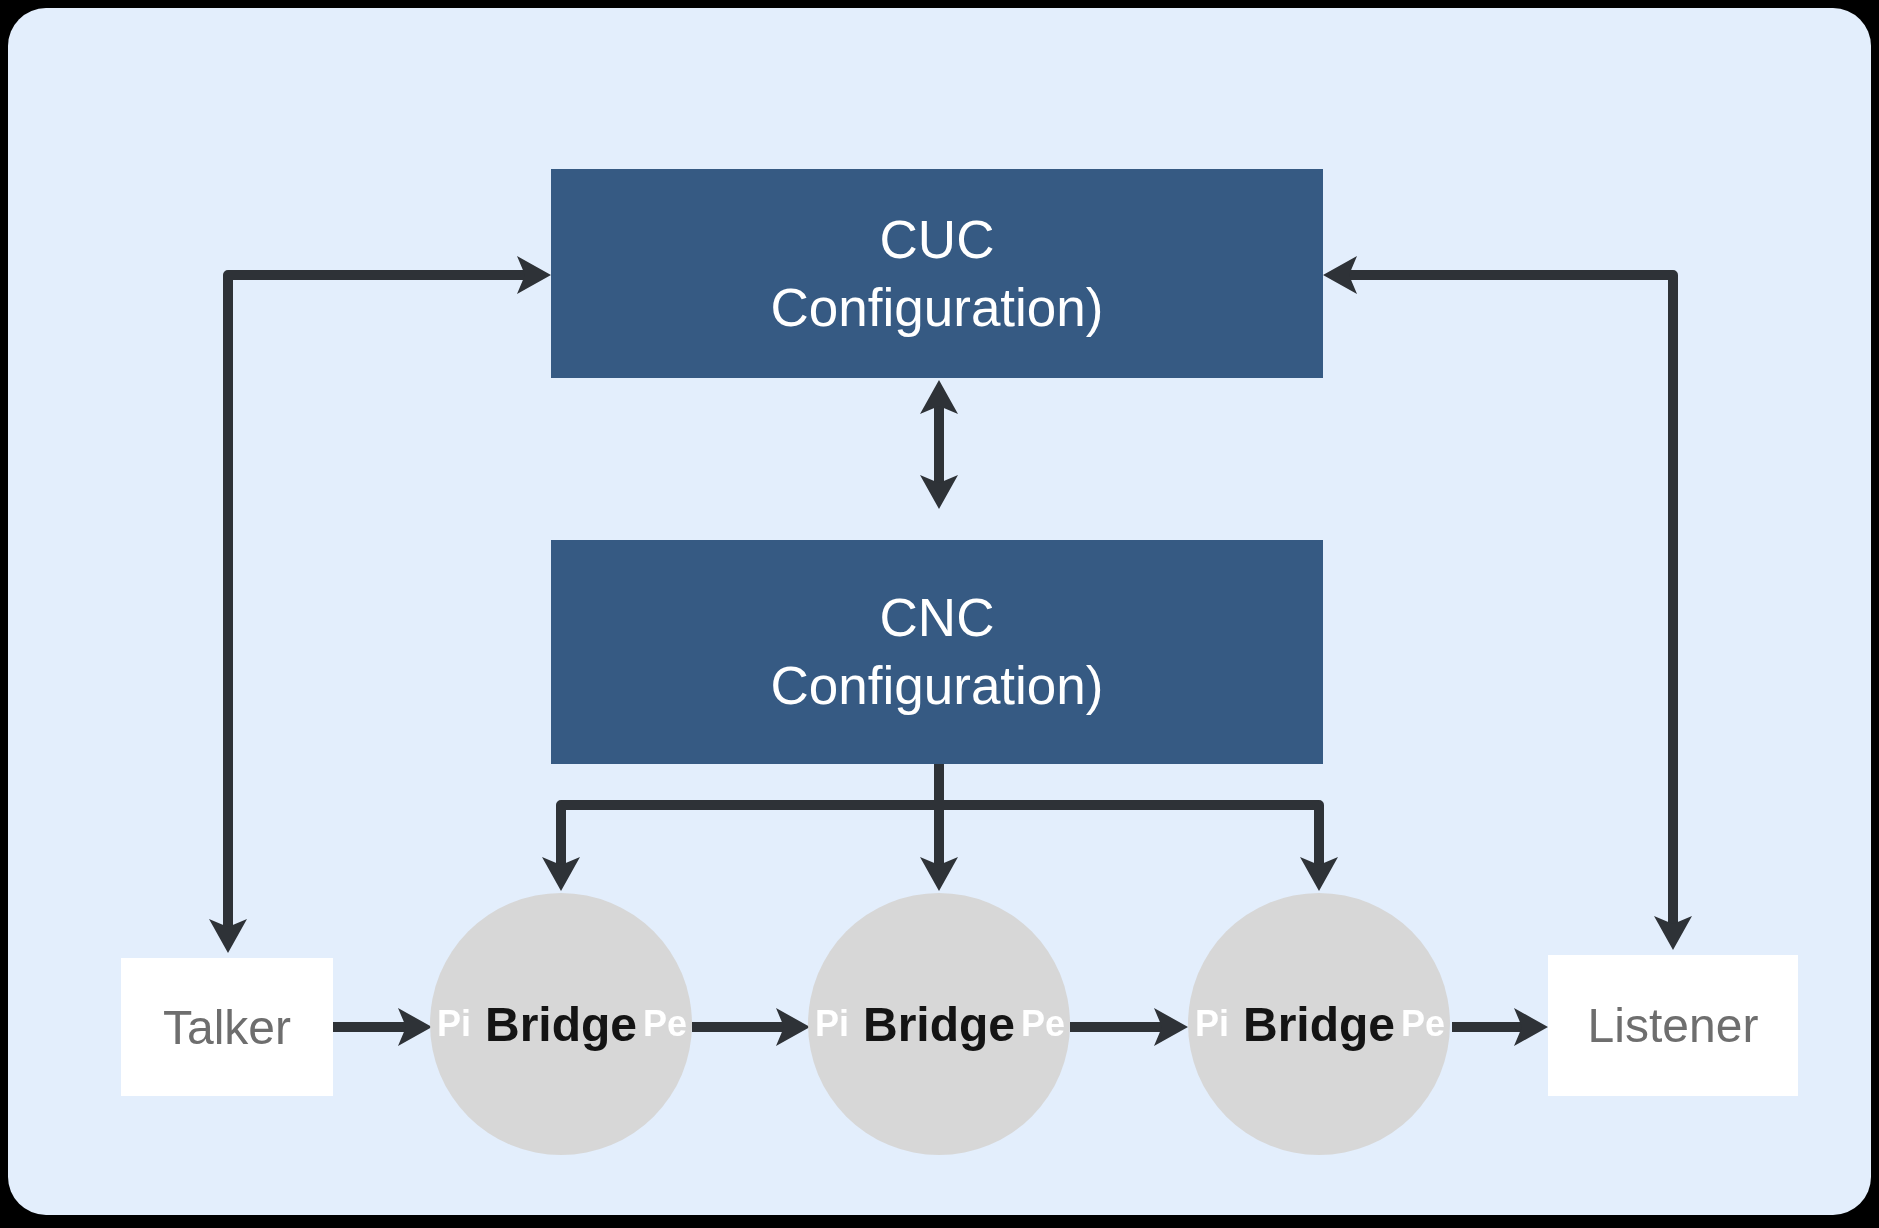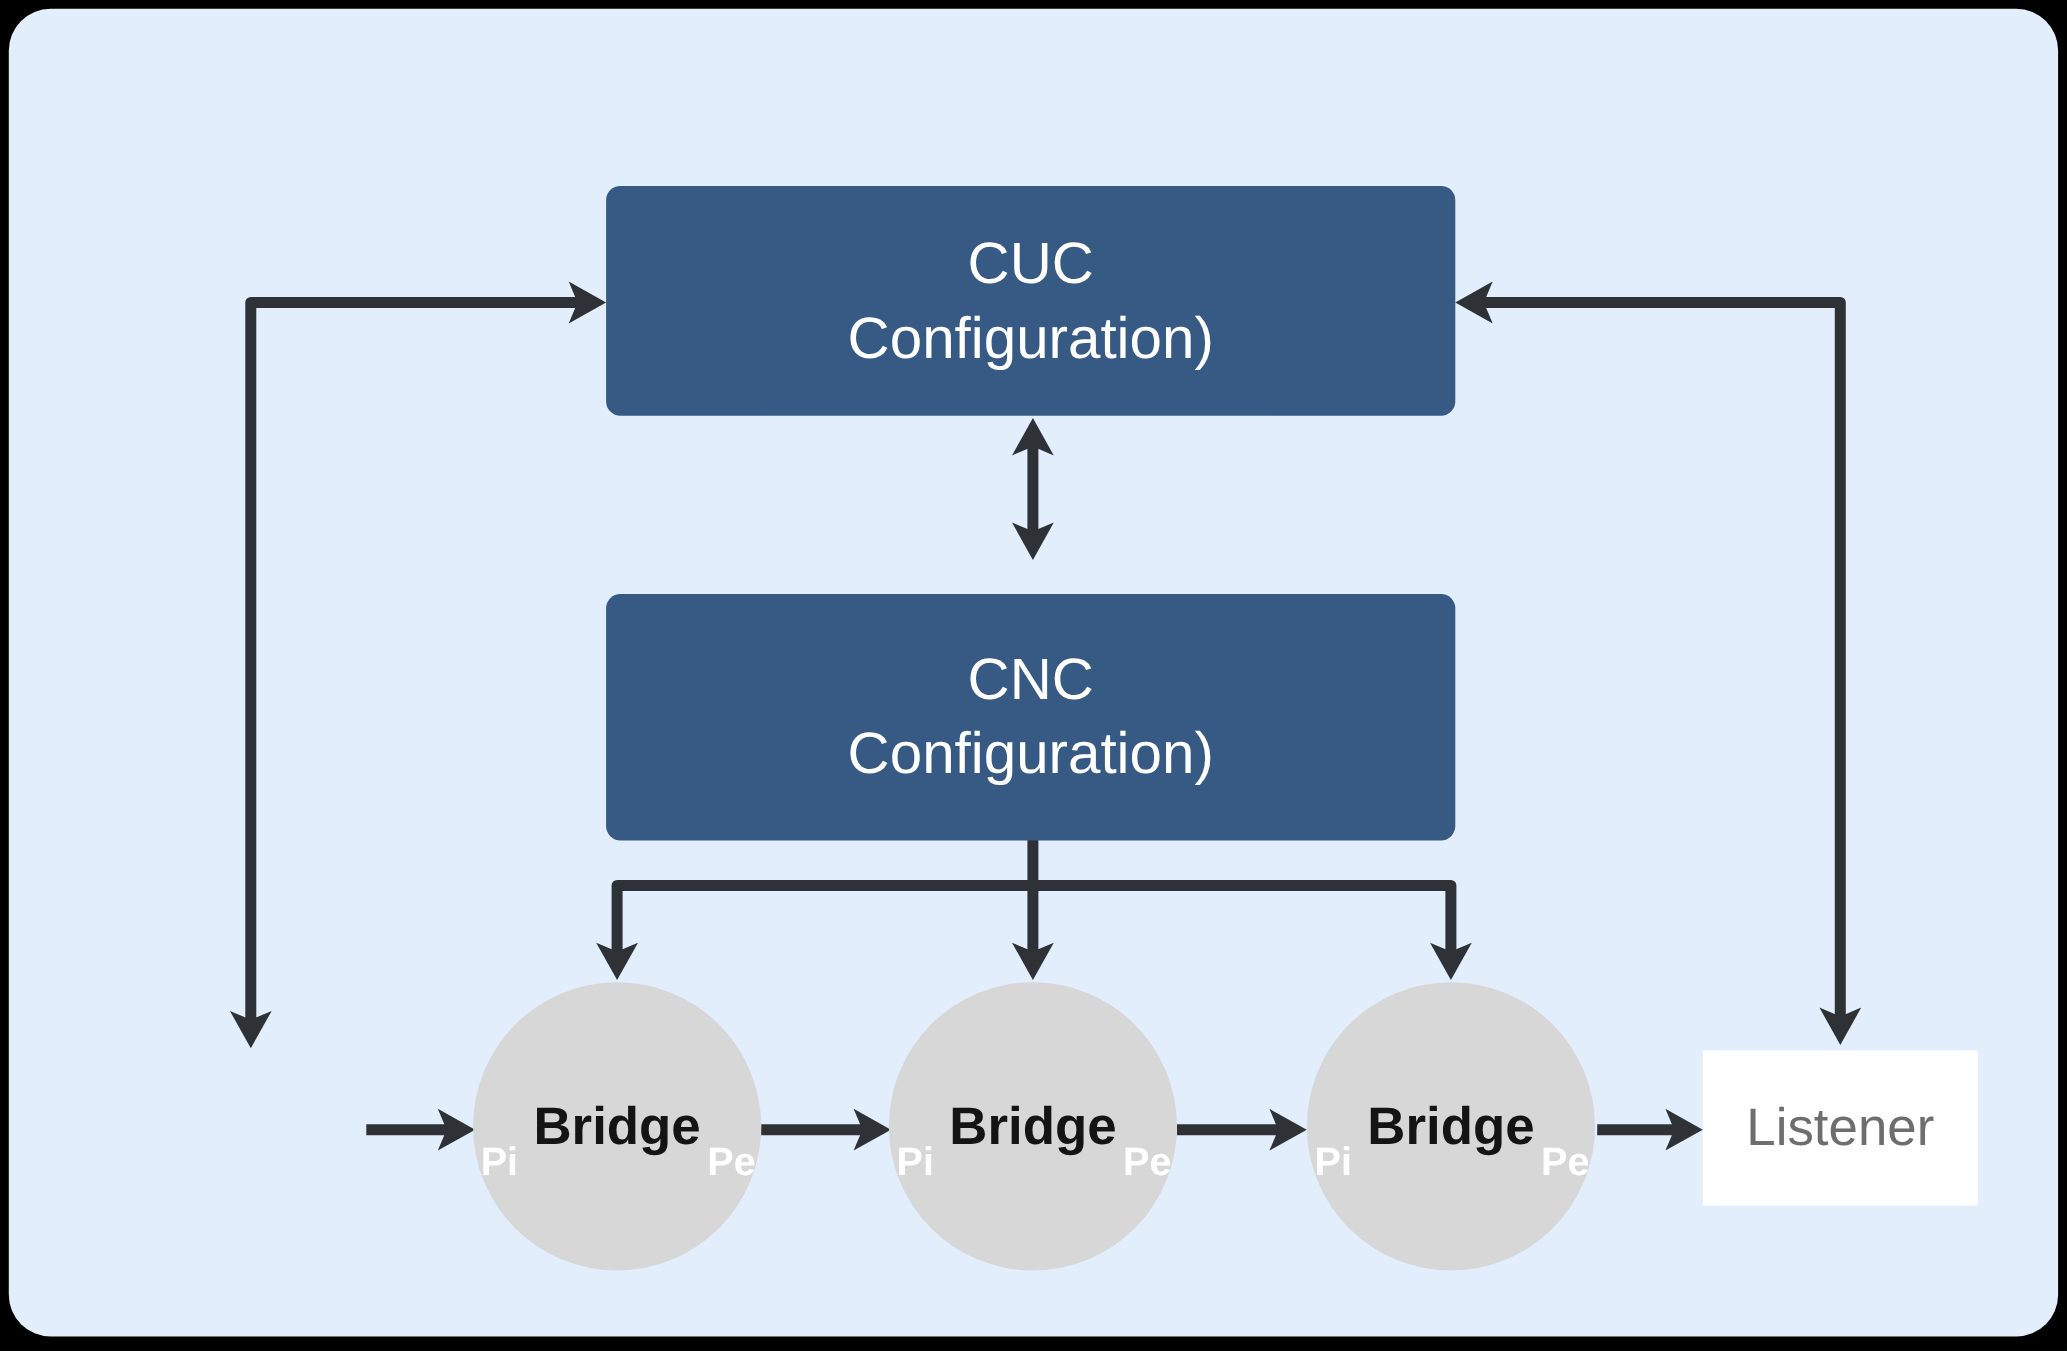--- a/index.html
+++ b/index.html
@@ -49,21 +49,20 @@
     width: 772px;
     background: var(--box, #365A83);
     color: #FFFFFF;
     display: flex;
     flex-direction: column;
     align-items: center;
     justify-content: center;
     text-align: center;
     font-size: 53px;
     line-height: 68px;
-    border-radius: 13px;
   }
   .bluebox.cuc { top: 169px; height: 209px; }
   .bluebox.cnc { top: 540px; height: 224px; }
   .endbox {
     position: absolute;
     background: #FFFFFF;
     color: var(--endtext, #6E6E6E);
     display: flex;
     align-items: center;
     justify-content: center;
@@ -90,21 +89,20 @@
     font-weight: 600;
     color: #141414;
   }
   .bridge .port {
     position: absolute;
     top: 50%;
     transform: translateY(-50%);
     color: #FFFFFF;
     font-size: 36px;
     font-weight: 700;
-    margin-top: 32px;
   }
   .bridge .port.pi { left: 7px; }
   .bridge .port.pe { right: 5px; text-align: center; }
 </style>
 </head>
 <body>
 
 <div class="canvas">
   <div class="board"></div>
 
@@ -161,20 +159,23 @@
   <div class="bluebox cuc">
     <div>CUC</div>
     <div>Configuration)</div>
   </div>
 
   <div class="bluebox cnc">
     <div>CNC</div>
     <div>Configuration)</div>
   </div>
 
+  <div class="endbox talker">
+    <span>Talker</span>
+  </div>
 
   <div class="bridge b1">
     <span class="port pi">Pi</span>
     <span class="core">Bridge</span>
     <span class="port pe">Pe</span>
   </div>
   <div class="bridge b2">
     <span class="port pi">Pi</span>
     <span class="core">Bridge</span>
     <span class="port pe">Pe</span>

